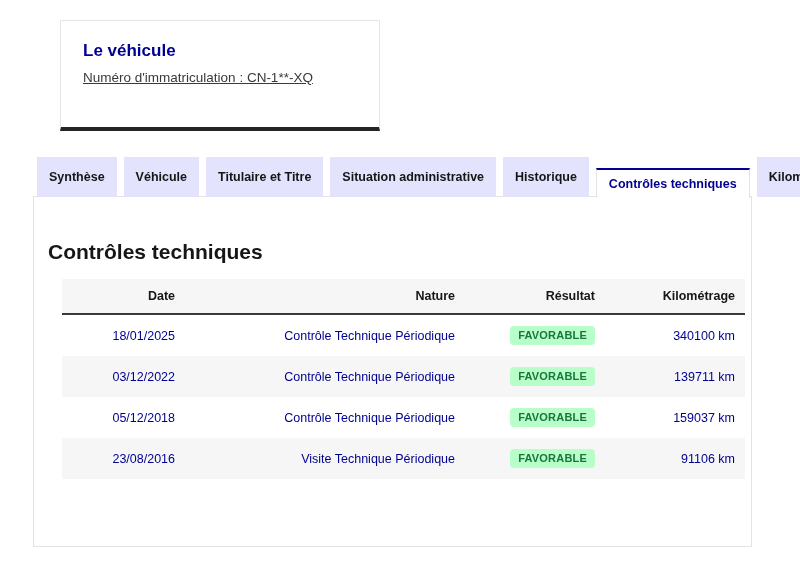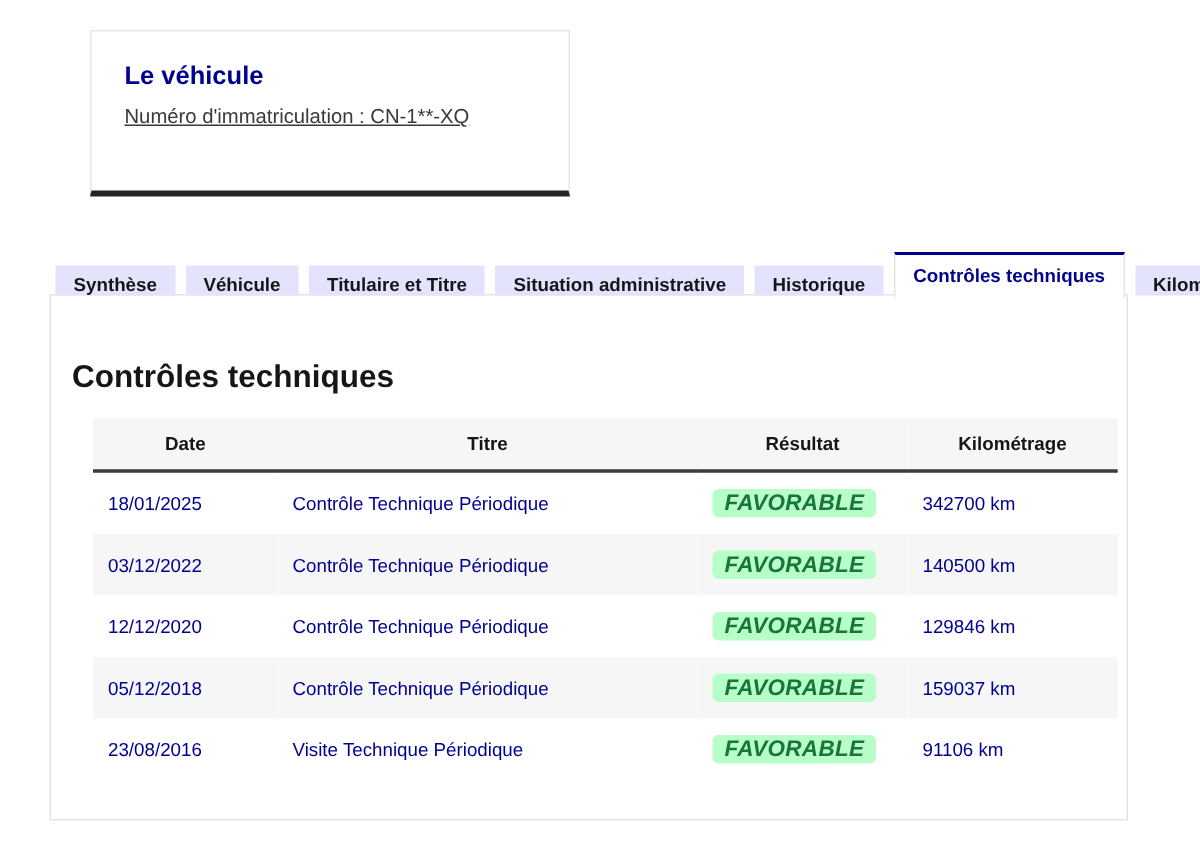--- a/index.html
+++ b/index.html
@@ -33,21 +33,21 @@
   }
   .card-title{color:var(--blue);font-weight:700;font-size:17px;line-height:20px;}
   .card-sub{color:var(--text-gray);font-size:13.5px;margin-top:9px;text-decoration:underline;}
 
   
   .tabs{
     position:absolute;top:167px;left:33px;width:719px;height:30px;
     display:flex;align-items:flex-end;padding-left:4px;z-index:2;
   }
   .tab{
-    height:20px;line-height:26px;padding:0 12px;margin-right:7px;
+    height:40px;line-height:26px;padding:0 12px;margin-right:7px;
     background:var(--tab-bg);color:var(--text-dark);
     font-size:12.5px;font-weight:700;cursor:pointer;white-space:nowrap;
     border:none;font-family:inherit;
   }
   .tab.active{
     height:30px;line-height:27px;background:#fff;color:var(--blue);
     border-top:2px solid var(--blue);
     border-left:1px solid var(--panel-border);
     border-right:1px solid var(--panel-border);
     margin-bottom:-1px;position:relative;z-index:3;
@@ -65,32 +65,32 @@
   }
 
   
   table{border-collapse:collapse;margin:16px 0 0 14px;width:683px;table-layout:fixed;}
   col.c-date{width:123px;}
   col.c-nature{width:280px;}
   col.c-resultat{width:140px;}
   col.c-km{width:140px;}
   thead th{
     background:var(--zebra);color:var(--text-dark);
-    font-size:12.5px;font-weight:700;text-align:center;
+    font-size:12.5px;font-weight:700;text-align:right;
     padding:10px 10px;border-bottom:2px solid var(--header-underline);
   }
   tbody td{
     font-size:12.5px;color:var(--blue);padding:11px 10px;
-    white-space:nowrap;overflow:hidden;
+    white-space:nowrap;overflow:hidden;text-align:right;
   }
   tbody tr:nth-child(even){background:var(--zebra);}
   .badge{
     display:inline-block;background:var(--badge-bg);color:var(--badge-text);
-    font-size:15px;font-weight:700;letter-spacing:.2px;
-    padding:3px 8px;border-radius:4px;line-height:13px;font-style:italic;
+    font-size:11px;font-weight:700;letter-spacing:.2px;
+    padding:3px 8px;border-radius:4px;line-height:13px;
   }
 </style>
 </head>
 <body>
 
 <div class="page">
 
   <div class="cards">
     <div class="card">
       <div class="card-title">Le véhicule</div>
@@ -114,43 +114,37 @@
     <table>
       <colgroup>
         <col class="c-date">
           <col class="c-nature">
           <col class="c-resultat">
           <col class="c-km">
       </colgroup>
       <thead>
         <tr>
           <th>Date</th>
-          <th>Titre</th>
+          <th>Nature</th>
           <th>Résultat</th>
           <th>Kilométrage</th>
         </tr>
       </thead>
       <tbody>
         <tr>
           <td>18/01/2025</td>
           <td>Contrôle Technique Périodique</td>
           <td><span class="badge">FAVORABLE</span></td>
-          <td>342700 km</td>
+          <td>340100 km</td>
         </tr>
         <tr>
           <td>03/12/2022</td>
           <td>Contrôle Technique Périodique</td>
           <td><span class="badge">FAVORABLE</span></td>
-          <td>140500 km</td>
-        </tr>
-        <tr>
-          <td>12/12/2020</td>
-          <td>Contrôle Technique Périodique</td>
-          <td><span class="badge">FAVORABLE</span></td>
-          <td>129846 km</td>
+          <td>139711 km</td>
         </tr>
         <tr>
           <td>05/12/2018</td>
           <td>Contrôle Technique Périodique</td>
           <td><span class="badge">FAVORABLE</span></td>
           <td>159037 km</td>
         </tr>
         <tr>
           <td>23/08/2016</td>
           <td>Visite Technique Périodique</td>

